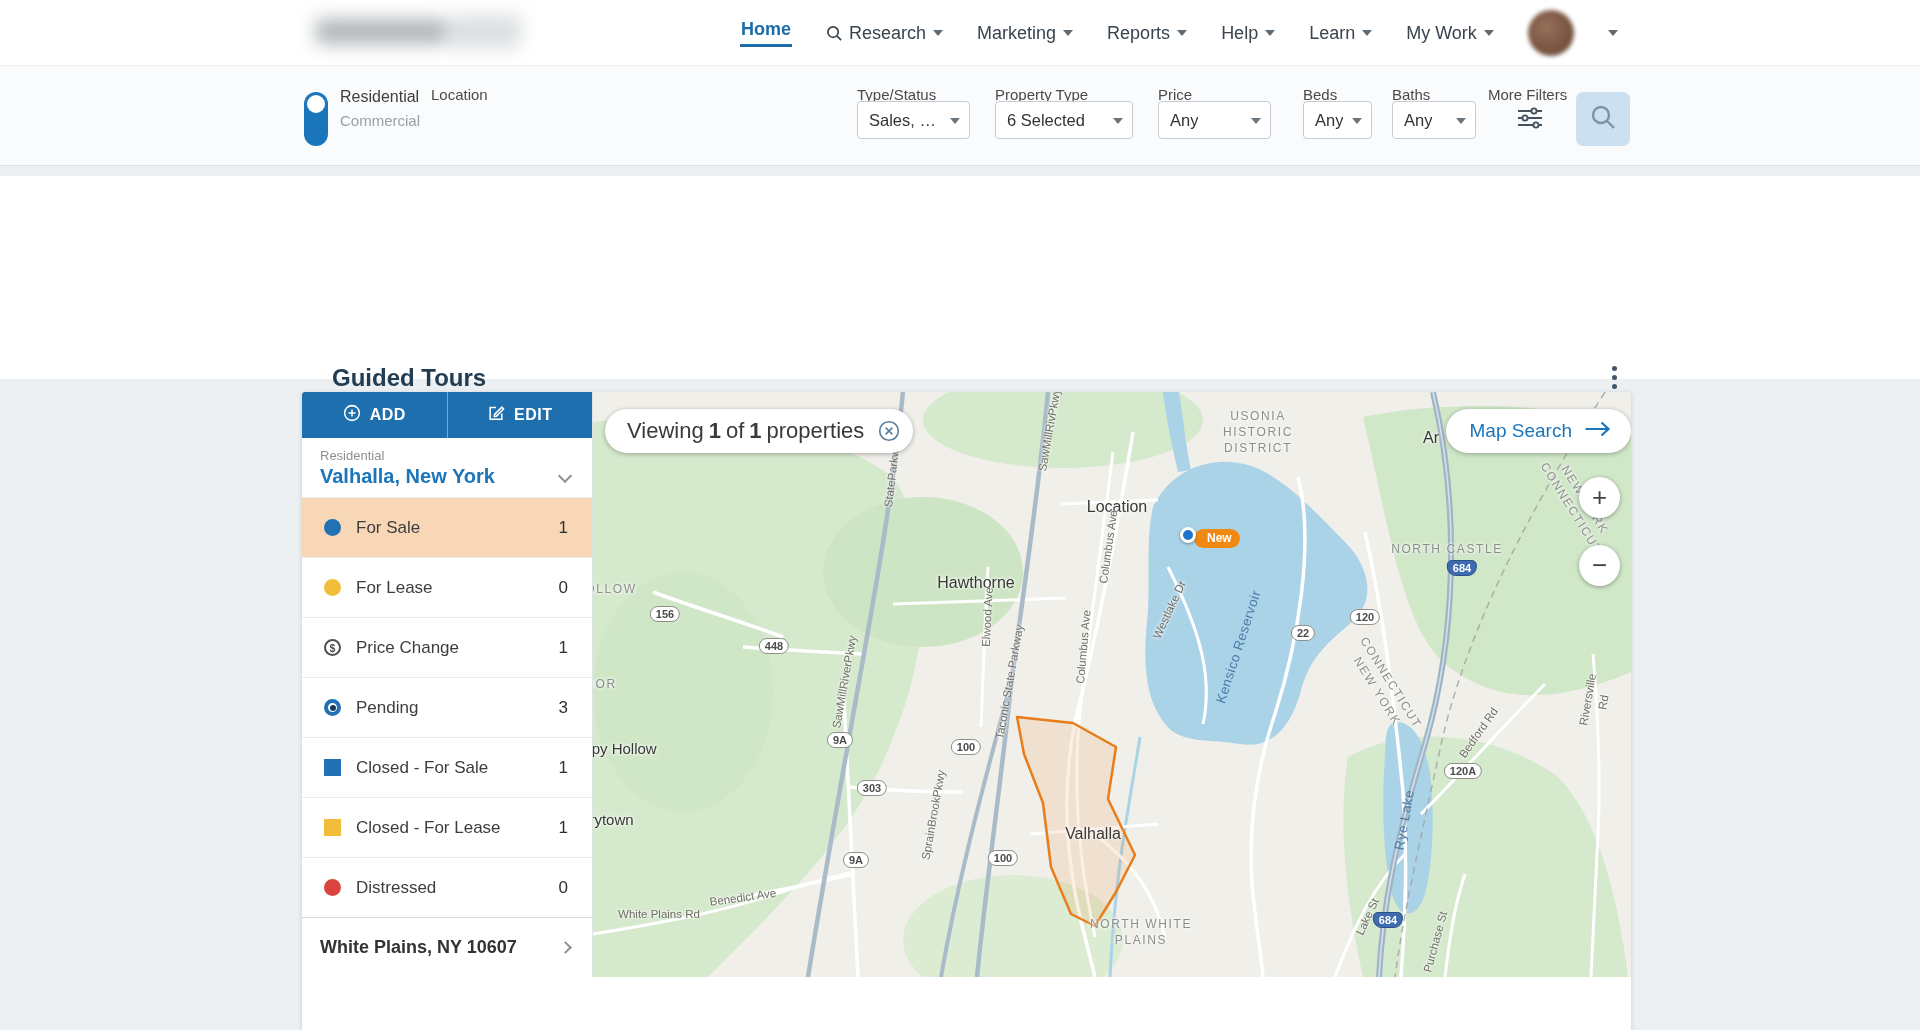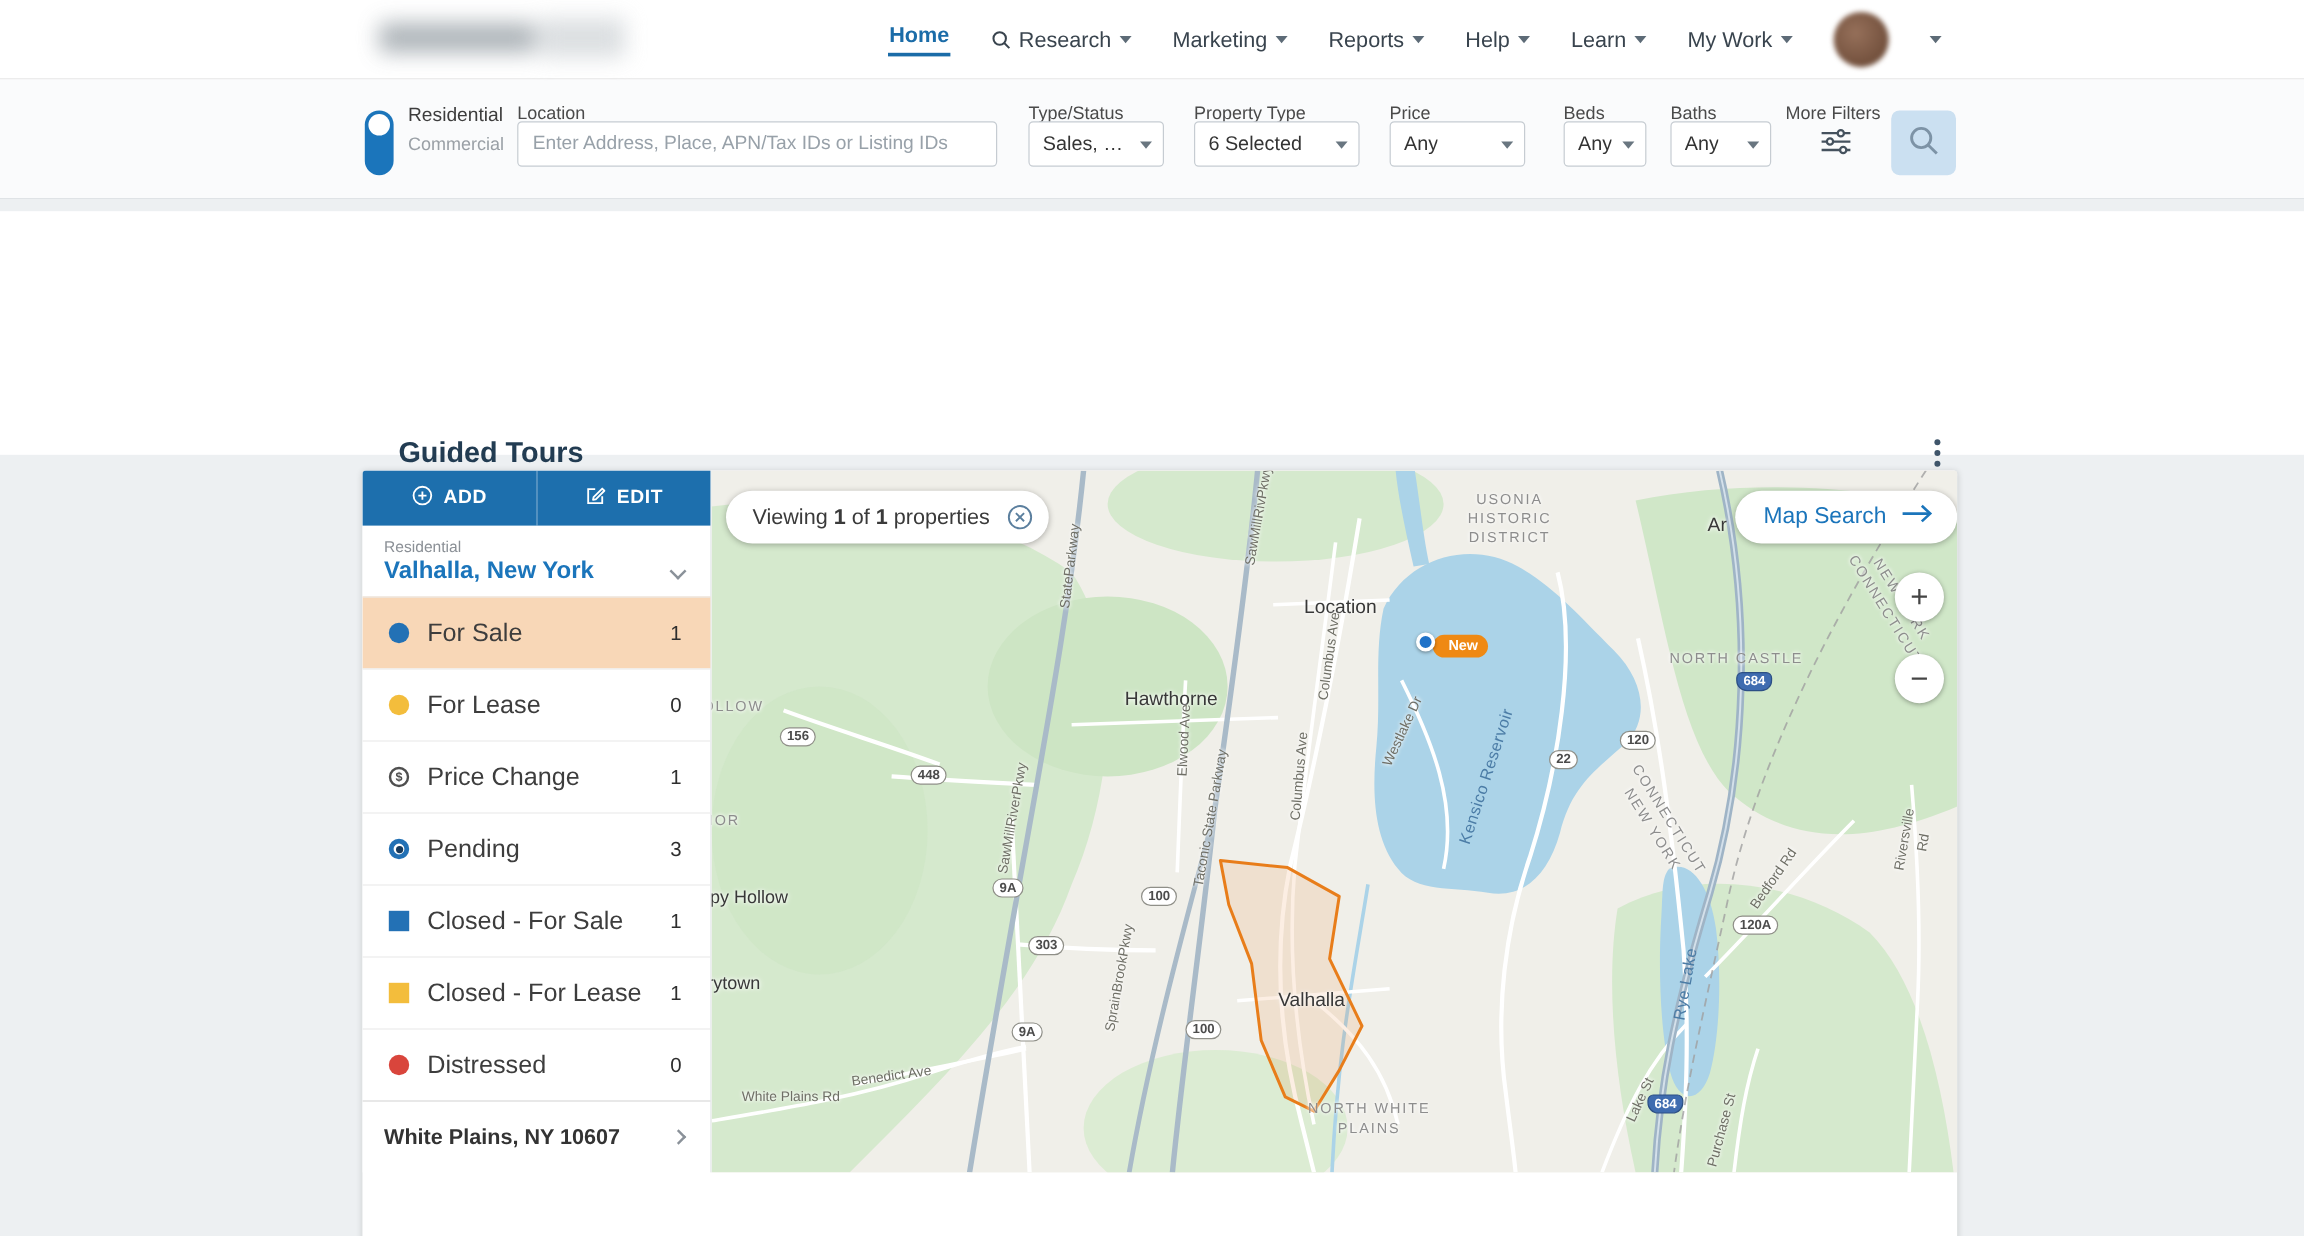--- a/index.html
+++ b/index.html
@@ -62,38 +62,38 @@
   .sel-caret { position:absolute; right:22px; top:33px; width:10px; height:10px; border-right:2px solid #8a9199; border-bottom:2px solid #8a9199; transform:rotate(45deg); }
   .mrow { height:60px; flex:none; display:flex; align-items:center; padding:0 24px 0 22px; border-top:1px solid #ececec; cursor:pointer; }
   .mrow.selected { background:#f8d7b7; }
   .marker { width:17px; height:17px; margin-right:15px; flex:none; }
   .m-circle { border-radius:50%; }
   .c-blue { background:#2371b5; } .c-yellow { background:#f3bd3c; } .c-red { background:#d9453c; }
   .m-dollar { border:2px solid #4f4f4f; border-radius:50%; color:#4f4f4f; font-size:10.5px; font-weight:bold; display:flex; align-items:center; justify-content:center; background:#fff; }
   .m-dollar::before { content:"$"; }
   .m-donut { border:4px solid #2371b5; border-radius:50%; position:relative; background:#fff; }
   .m-donut::before { content:""; position:absolute; left:1.5px; top:1.5px; right:1.5px; bottom:1.5px; background:#173a5c; border-radius:50%; }
-  .mlabel { font-size:21px; color:#3d3d3d; }
+  .mlabel { font-size:17px; color:#3d3d3d; }
   .mcount { margin-left:auto; font-size:17px; color:#2e2e2e; }
   .secondary { height:60px; flex:none; display:flex; align-items:center; padding:0 22px 0 18px; border-top:1px solid #d9d9d9; font-size:18px; font-weight:bold; color:#333; cursor:pointer; }
   .sec-caret { margin-left:auto; width:9px; height:9px; border-right:2px solid #8a9199; border-top:2px solid #8a9199; transform:rotate(45deg); }
 
   
   .map { flex:1; position:relative; overflow:hidden; background:#f0efe9; cursor:grab; }
   .map-svg { position:absolute; left:0; top:0; }
   .layer { position:absolute; left:0; top:0; width:100%; height:100%; pointer-events:none; z-index:2; }
   .map-label { position:absolute; white-space:pre-line; text-align:center; line-height:1.35; }
   .town { font-size:16px; color:#383838; text-shadow:0 0 3px #fff,0 0 5px #fff; }
   .town-sm { font-size:15px; color:#383838; text-shadow:0 0 3px #fff,0 0 5px #fff; }
   .area { font-size:12px; letter-spacing:1.6px; color:#8d8d8d; text-shadow:0 0 3px #fff,0 0 4px #fff; }
   .water { font-size:13.5px; color:#4b7ca6; letter-spacing:.5px; }
   .road { font-size:11.5px; color:#6f6f66; text-shadow:0 0 3px #fff,0 0 4px #fff; }
   .shield { position:absolute; transform:translate(-50%,-50%); background:#fff; border:1.5px solid #8f8f88; border-radius:9px; font-size:11px; font-weight:bold; color:#4c4c4c; padding:1px 5px; min-width:16px; text-align:center; }
   .shield.interstate { background:#3f6cb0; border:1.5px solid #2c4f85; color:#fff; border-radius:5px 5px 9px 9px; }
-  .viewing-pill { position:absolute; left:12px; top:17px; height:44px; background:#fff; border-radius:22px; box-shadow:0 1px 5px rgba(0,0,0,.3); display:flex; align-items:center; padding:0 13px 0 22px; font-size:18px; color:#3a3a3a; gap:5px; z-index:5; cursor:pointer; }
+  .viewing-pill { position:absolute; left:12px; top:17px; height:44px; background:#fff; border-radius:22px; box-shadow:0 1px 5px rgba(0,0,0,.3); display:flex; align-items:center; padding:0 13px 0 22px; font-size:22px; color:#3a3a3a; gap:5px; z-index:5; cursor:pointer; }
   .pill-close { margin-left:9px; display:flex; cursor:pointer; }
   .mapsearch-pill { position:absolute; right:0; top:17px; height:44px; background:#fff; border-radius:22px; box-shadow:0 1px 5px rgba(0,0,0,.3); display:flex; align-items:center; padding:0 20px 0 24px; font-size:19px; color:#1b75bb; gap:12px; z-index:5; cursor:pointer; }
   .zoom-btn { position:absolute; right:11px; width:41px; height:41px; border-radius:50%; background:#fff; box-shadow:0 1px 4px rgba(0,0,0,.35); display:flex; align-items:center; justify-content:center; font-size:26px; color:#444; z-index:5; cursor:pointer; user-select:none; }
   .zoom-in { top:85px; } .zoom-out { top:153px; }
   .prop-marker { position:absolute; left:587px; top:135px; width:16px; height:16px; border-radius:50%; background:#1f72c8; border:3px solid #fff; box-shadow:0 1px 3px rgba(0,0,0,.4); z-index:4; cursor:pointer; }
   .new-badge { position:absolute; left:601px; top:137px; height:19px; line-height:19px; background:#ef8913; color:#fff; font-size:12px; font-weight:bold; padding:0 8px 0 13px; border-radius:10px; z-index:3; }
 </style>
 </head>
 <body>
 
@@ -142,21 +142,20 @@
       </div>
   </div>
 </div>
 
 <div class="filters-bar">
   <div class="vtoggle"></div>
   <div class="tgl-res">Residential</div>
   <div class="tgl-com">Commercial</div>
 
   <div class="f-label" style="left:431px">Location</div>
-  <input class="f-input" style="left: 431px; width: 400px;" placeholder="Enter Address, Place, APN/Tax IDs or Listing IDs">
 
   <div class="f-label" style="left:857px">Type/Status</div>
   <div class="f-select" style="left:857px;width:113px">
       <span class="f-value">Sales, Leas...</span>
     </div>
 
   <div class="f-label" style="left:995px">Property Type</div>
   <div class="f-select" style="left:995px;width:138px">
       <span class="f-value">6 Selected</span>
     </div>

